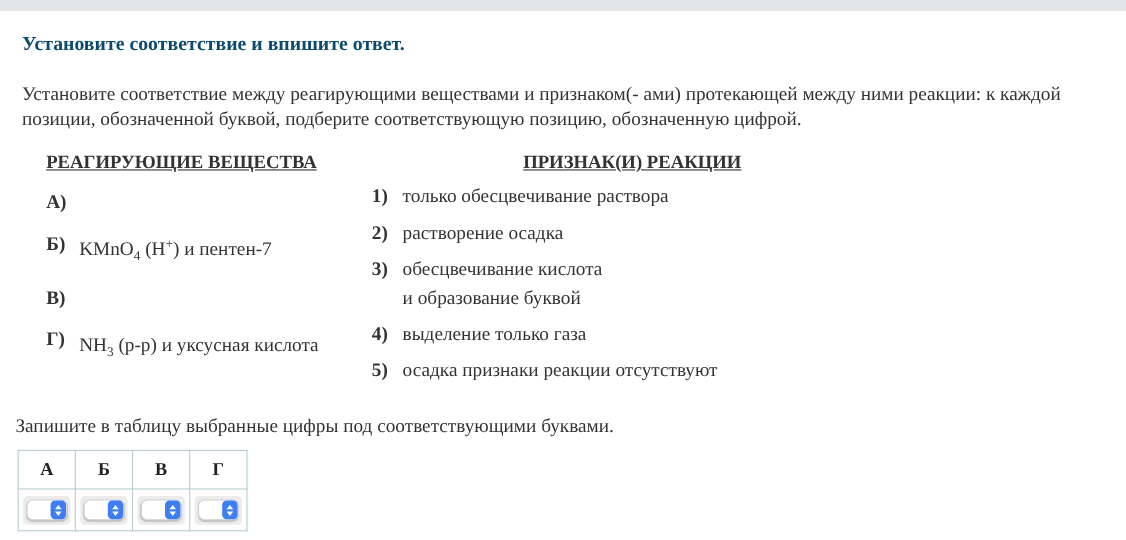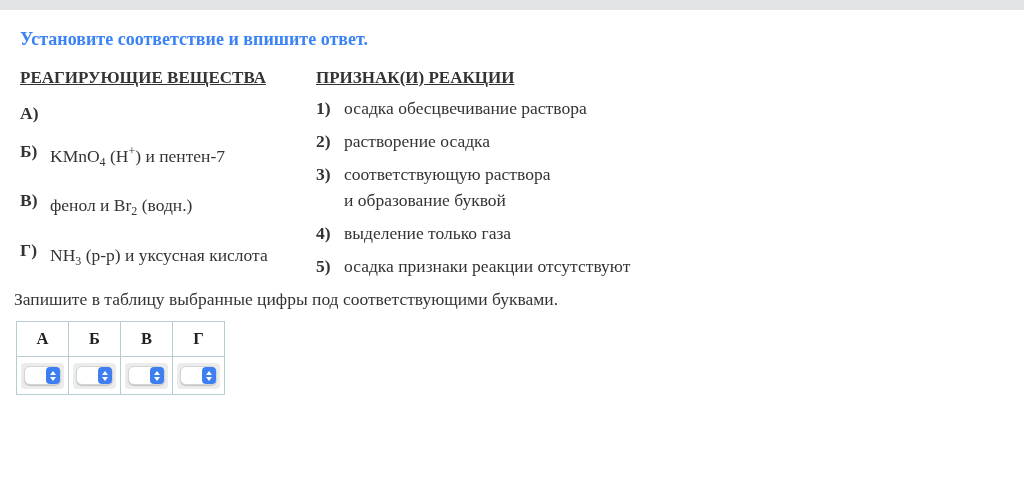--- a/index.html
+++ b/index.html
@@ -9,52 +9,52 @@
     font-family: "Liberation Serif", serif;
     color: #333333;
   }
   .topbar { height: 10px; background: #e1e5e5; }
   .content { padding: 0 20px; }
 
   .title {
     margin-top: 19px;
     font-size: 18px;
     font-weight: bold;
-    color: #3b82f6;
+    color: #0c4a6e;
   }
   .task-text {
     margin-top: 24px;
     font-size: 17.5px;
     line-height: 23px;
     max-width: 986px;
   }
 
   .match { display: flex; margin-top: 18px; }
-  .col-left  { width: 296px; }
+  .col-left  { margin-left: 22px; width: 296px; }
   .col-right { width: 336px; }
   .col-header {
     font-size: 17px;
     font-weight: bold;
     text-decoration: underline;
     white-space: nowrap;
   }
-  .col-right .col-header { text-align: left; }
+  .col-right .col-header { text-align: right; }
 
   .item { display: flex; font-size: 17.5px; line-height: 26px; }
   .col-left .item  { margin-top: 12px; }
   .col-left .item:first-of-type  { margin-top: 14px; }
   .col-right .item { margin-top: 7px; }
   .col-right .item:first-of-type { margin-top: 14px; }
   .marker { font-weight: bold; flex: 0 0 30px; }
   .col-right .marker { flex: 0 0 28px; }
   .item-text sub { font-size: 12px; }
   .item-text sup { font-size: 12px; }
 
   .write-instruction {
-    margin-top: 10px;
+    margin-top: 28px;
     margin-left: -6px;
     font-size: 17.5px;
   }
 
   table.answers {
     border-collapse: collapse;
     margin-top: 11px;
     margin-left: -4px;
   }
   table.answers td {
@@ -109,69 +109,69 @@
 </style>
 </head>
 <body>
 
 <div class="topbar"></div>
 
 <div class="content">
 
   <div class="title">Установите соответствие и впишите ответ.</div>
 
+  <div class="task-text">Установите соответствие между реагирующими веществами и признаком(- ами) протекающей между ними реакции: к каждой позиции, обозначенной буквой, подберите соответствующую позицию, обозначенную цифрой.</div>
 
   <div class="match">
 
     <div class="col-left">
       <div class="col-header">РЕАГИРУЮЩИЕ ВЕЩЕСТВА</div>
 
       <div class="item">
         <span class="marker">А)</span>
       </div>
 
       <div class="item">
         <span class="marker">Б)</span>
         <span class="item-text"><span>KMnO</span><sub>4</sub><span> (H</span><sup>+</sup><span>) и пентен-7</span></span>
       </div>
 
       <div class="item">
         <span class="marker">В)</span>
-        <span class="item-text"><span>фенол и Br</span><sub>2</sub><span> (водн.)</span><sup></sup><span></span></span>
       </div>
 
       <div class="item">
         <span class="marker">Г)</span>
         <span class="item-text"><span>NH</span><sub>3</sub><span> (р-р) и уксусная кислота</span><sup></sup><span></span></span>
       </div>
     </div>
 
     <div class="col-right">
       <div class="col-header">ПРИЗНАК(И) РЕАКЦИИ</div>
 
       <div class="item">
         <span class="marker">1)</span>
         <span class="item-text">
-            <div>осадка обесцвечивание раствора</div>
+            <div>только обесцвечивание раствора</div>
             <div></div>
           </span>
       </div>
 
       <div class="item">
         <span class="marker">2)</span>
         <span class="item-text">
             <div>растворение осадка</div>
             <div></div>
           </span>
       </div>
 
       <div class="item">
         <span class="marker">3)</span>
         <span class="item-text">
-            <div>соответствующую раствора</div>
+            <div>обесцвечивание кислота</div>
             <div>и образование буквой</div>
           </span>
       </div>
 
       <div class="item">
         <span class="marker">4)</span>
         <span class="item-text">
             <div>выделение только газа</div>
             <div></div>
           </span>

